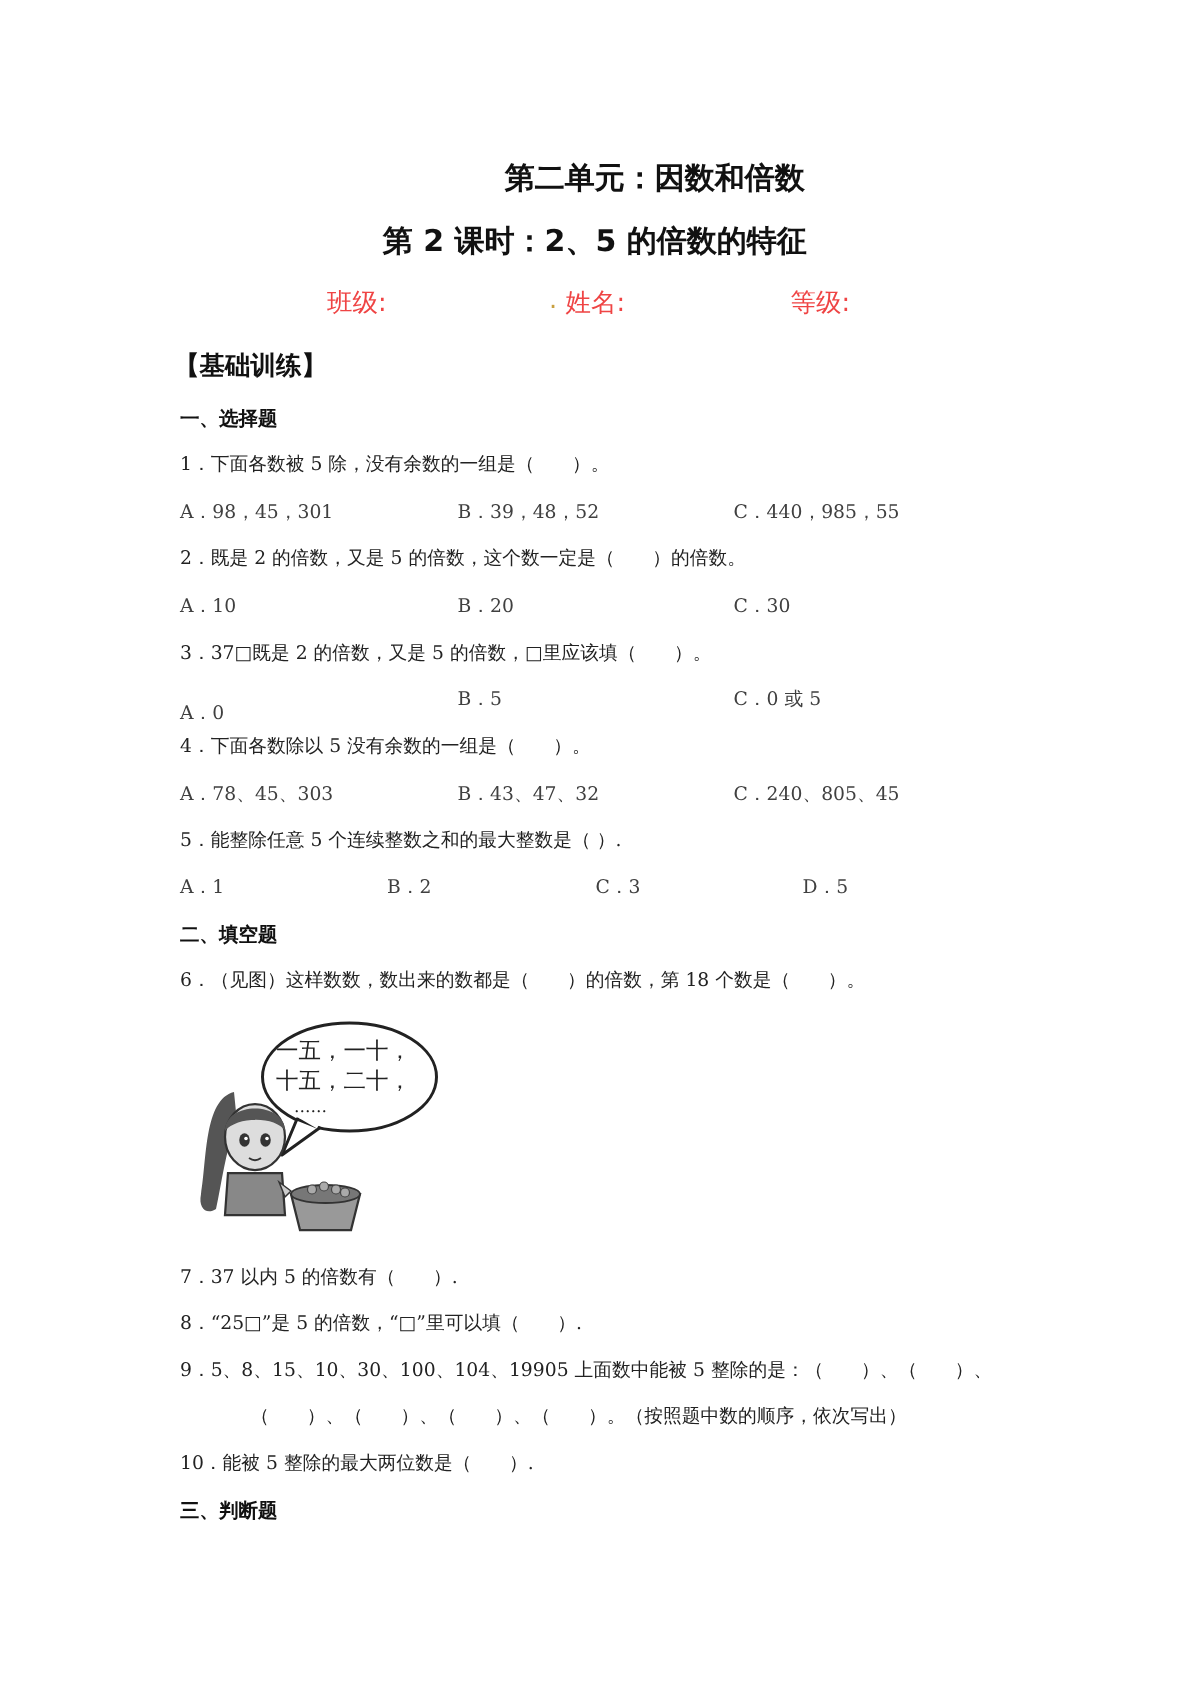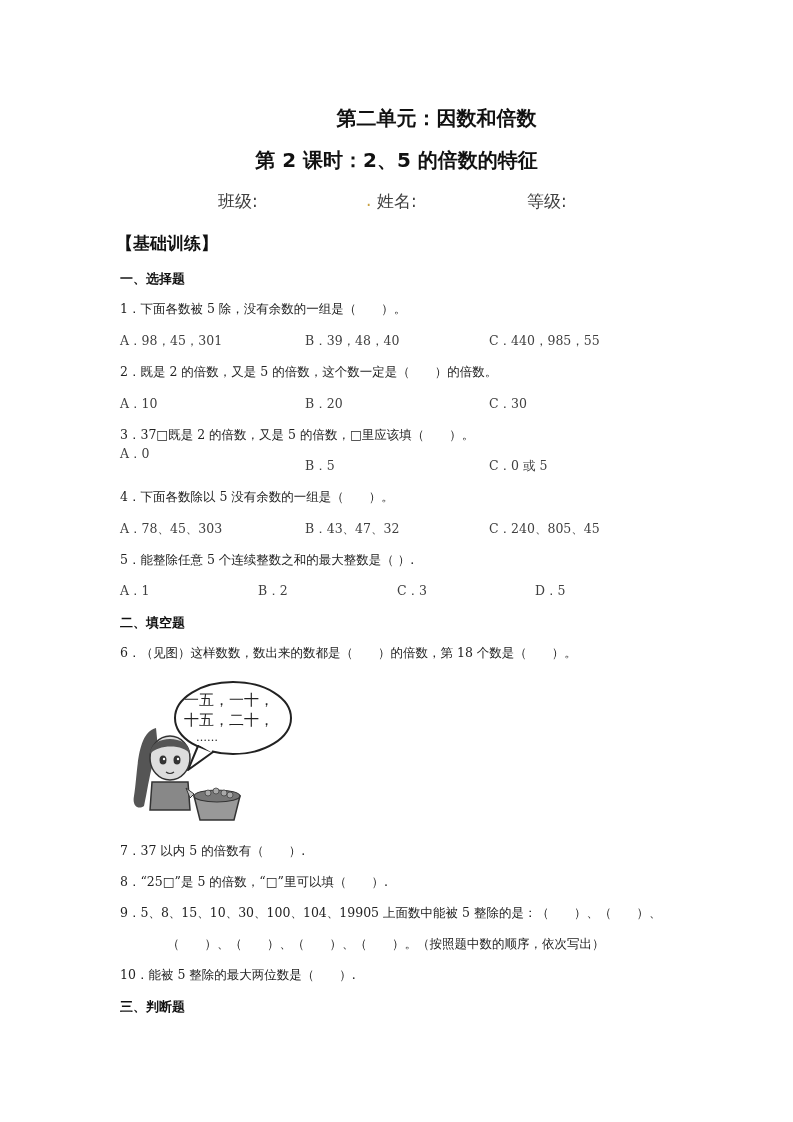--- a/index.html
+++ b/index.html
@@ -1,20 +1,20 @@
 <!DOCTYPE html>
 <html><head>
 <meta charset="utf-8">
 <style>
   html, body { margin: 0; padding: 0; background: #ffffff; }
   body { width: 793px; height: 1122px; position: relative; overflow: hidden;
          font-family: "DejaVu Serif", "Liberation Serif", serif; color: #222; }
   .abs { position: absolute; white-space: nowrap; }
   .title { font-family: "DejaVu Sans", "Liberation Sans", sans-serif; font-weight: bold; font-size: 20px; color: #111; width: 793px; left: 0; text-align: center; }
-  .info { font-family: "DejaVu Sans", "Liberation Sans", sans-serif; font-size: 17px; color: #404040; }
+  .info { font-family: "DejaVu Sans", "Liberation Sans", sans-serif; font-size: 17px; color: #ef4444; }
   .dot { color: #c8a040; }
   .section-main { font-family: "DejaVu Sans", "Liberation Sans", sans-serif; font-weight: bold; font-size: 17px; color: #111; }
   .section { font-family: "DejaVu Sans", "Liberation Sans", sans-serif; font-weight: bold; font-size: 13px; color: #111; }
   .q { font-size: 12.5px; color: #222; }
   .opt { font-size: 12.5px; color: #404040; }
   .illus { left: 128px; top: 678px; width: 170px; height: 145px; }
   .bubble-text { font-size: 15px; color: #222; line-height: 20px; }
 </style>
 </head>
 <body>
@@ -26,30 +26,30 @@
 <div class="abs info dot" style="left:366px; top:190px;">.</div>
 <div class="abs info" style="left:377px; top:190px;">姓名:</div>
 <div class="abs info" style="left:527px; top:190px;">等级:</div>
 
 <div class="abs section-main" style="left:116px; top:232px;">【基础训练】</div>
 
 <div class="abs section" style="left:120px; top:270px;">一、选择题</div>
 
 <div class="abs q" style="left:120px; top:301px;">1．下面各数被 5 除，没有余数的一组是（　　）。</div>
 <div class="abs opt" style="left:120px; top:333px;">A．98，45，301</div>
-<div class="abs opt" style="left:305px; top:333px;">B．39，48，40</div>
+<div class="abs opt" style="left:305px; top:333px;">B．39，48，52</div>
 <div class="abs opt" style="left:489px; top:333px;text-align:center;">C．440，985，55</div>
 
 <div class="abs q" style="left:120px; top:364px;">2．既是 2 的倍数，又是 5 的倍数，这个数一定是（　　）的倍数。</div>
 <div class="abs opt" style="left:120px; top:396px;">A．10</div>
 <div class="abs opt" style="left:305px; top:396px;">B．20</div>
 <div class="abs opt" style="left:489px; top:396px;">C．30</div>
 
 <div class="abs q" style="left:120px; top:427px;">3．37□既是 2 的倍数，又是 5 的倍数，□里应该填（　　）。</div>
-<div class="abs opt" style="left:120px; top:446px;">A．0</div>
+<div class="abs opt" style="left:120px; top:467px;">A．0</div>
 <div class="abs opt" style="left:305px; top:458px;">B．5</div>
 <div class="abs opt" style="left:489px; top:458px;">C．0 或 5</div>
 
 <div class="abs q" style="left:120px; top:489px;">4．下面各数除以 5 没有余数的一组是（　　）。</div>
 <div class="abs opt" style="left:120px; top:521px;">A．78、45、303</div>
 <div class="abs opt" style="left:305px; top:521px;">B．43、47、32</div>
 <div class="abs opt" style="left:489px; top:521px;">C．240、805、45</div>
 
 <div class="abs q" style="left:120px; top:552px;">5．能整除任意 5 个连续整数之和的最大整数是（ ）.</div>
 <div class="abs opt" style="left:120px; top:583px;">A．1</div>

